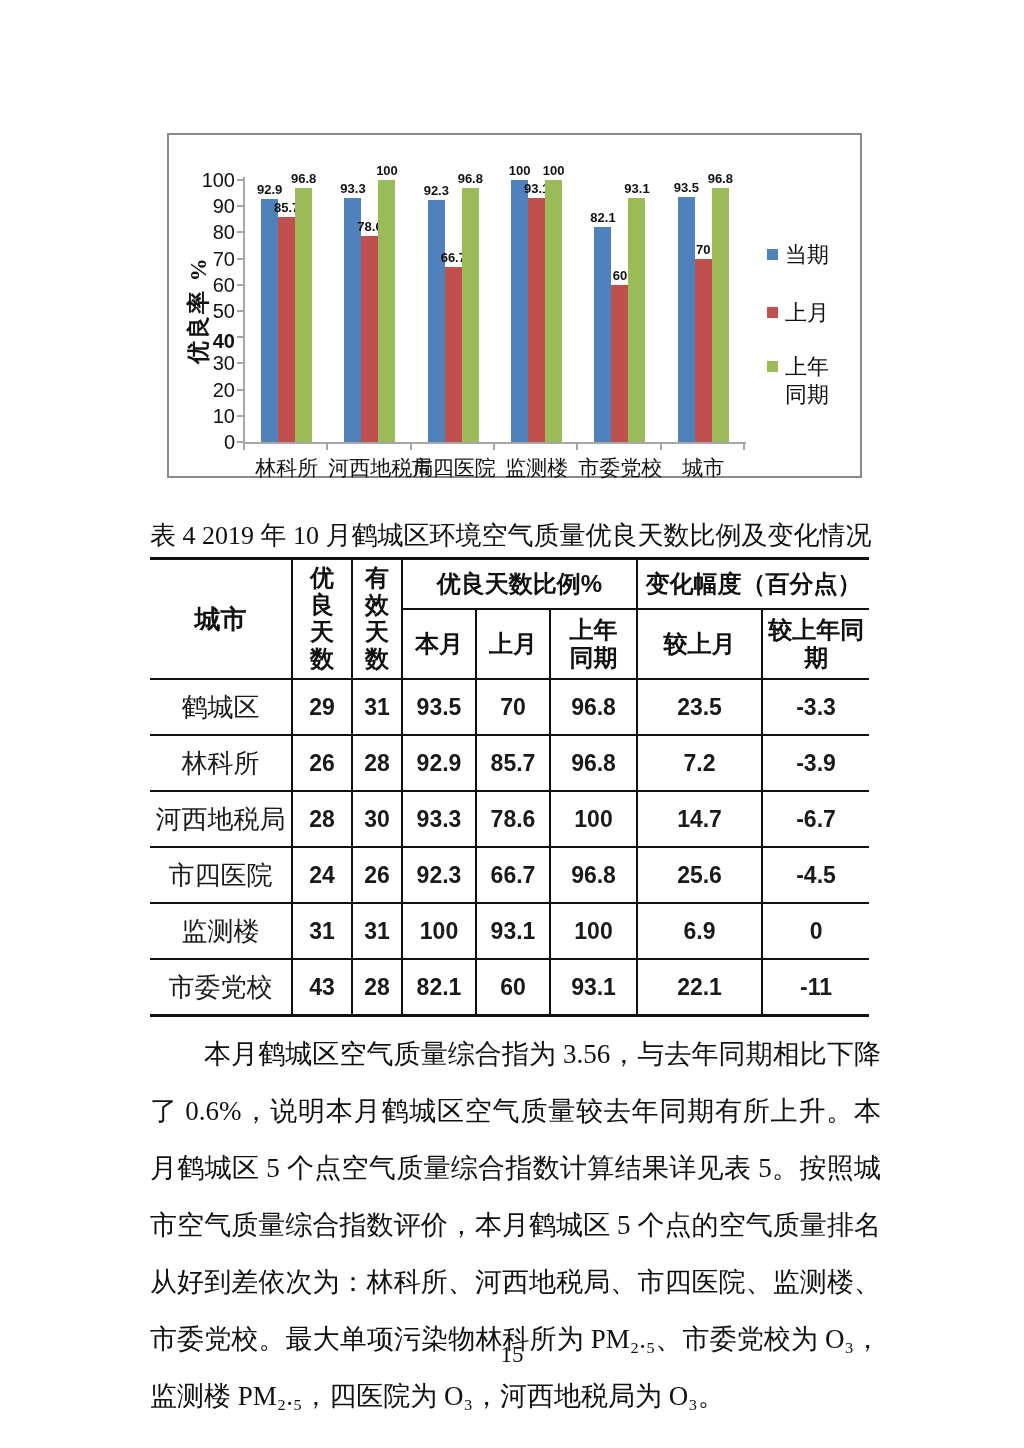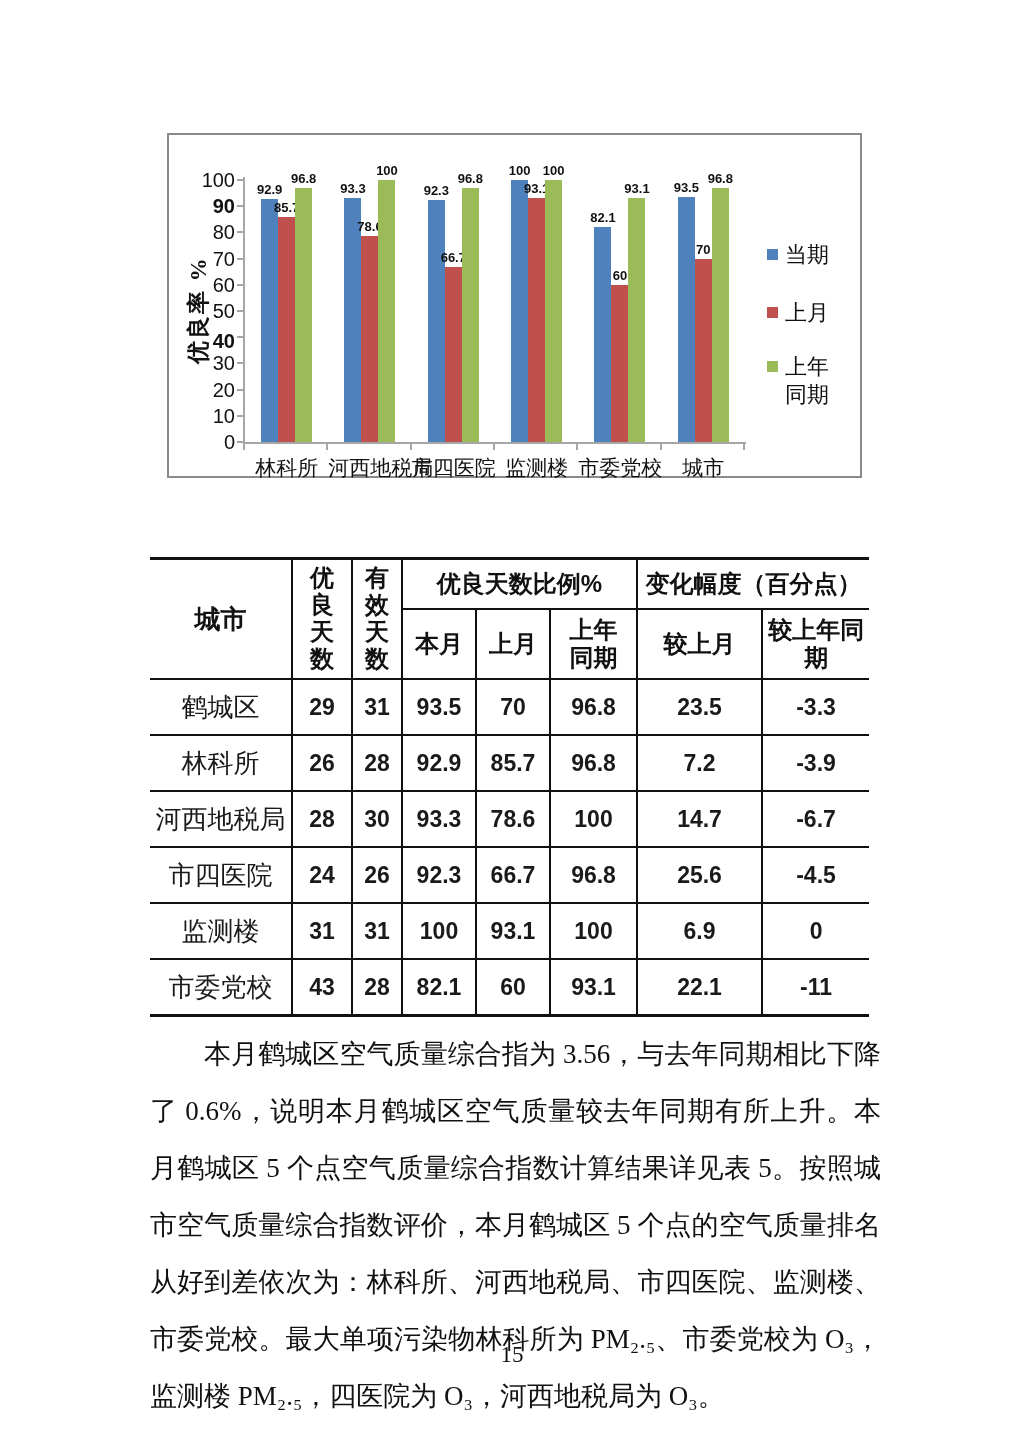--- a/index.html
+++ b/index.html
@@ -76,21 +76,21 @@
         <div class="ytick-label" style="top: 195px; font-weight: bold;">40</div>
         <div class="ytick-mark" style="left: 68px; top: 175px;"></div>
         <div class="ytick-label" style="top: 165px;">50</div>
         <div class="ytick-mark" style="left: 68px; top: 148.8px;"></div>
         <div class="ytick-label" style="top: 138.8px;">60</div>
         <div class="ytick-mark" style="left: 68px; top: 122.6px;"></div>
         <div class="ytick-label" style="top: 112.6px;">70</div>
         <div class="ytick-mark" style="left: 68px; top: 96.4px;"></div>
         <div class="ytick-label" style="top: 86.4px;">80</div>
         <div class="ytick-mark" style="left: 68px; top: 70.2px;"></div>
-        <div class="ytick-label" style="top: 60.2px; font-weight: bold;">90</div>
+        <div class="ytick-label" style="top: 60.2px;">90</div>
         <div class="ytick-mark" style="left: 68px; top: 44px;"></div>
         <div class="ytick-label" style="top: 34px;">100</div>
       </div>
     <div class="axis-line" style="left:74px;top:42px;width:2px;height:267px;"></div>
     <div class="axis-line" style="left:74px;top:307px;width:503px;height:2px;"></div>
     <div id="xtick-layer">
         <div class="xtick-mark" style="left: 74px; top: 309px;"></div>
         <div class="xtick-mark" style="left: 157.333px; top: 309px;"></div>
         <div class="xtick-mark" style="left: 240.667px; top: 309px;"></div>
         <div class="xtick-mark" style="left: 324px; top: 309px;"></div>
@@ -181,20 +181,21 @@
           <span class="legend-swatch" style="background: rgb(192, 80, 77);"></span>
           <span class="legend-label">上月</span>
         </div>
         <div class="legend-item" style="top: 112px;">
           <span class="legend-swatch" style="background: rgb(155, 187, 89);"></span>
           <span class="legend-label">上年同期</span>
         </div>
       </div>
   </div>
 
+  <div class="abs" id="table-title">表 4   2019 年 10 月鹤城区环境空气质量优良天数比例及变化情况</div>
 
   <div class="abs" id="data-table">
     <table>
       <colgroup>
         <col style="width:142px">
           <col style="width:60px">
           <col style="width:50px">
         <col style="width:74px">
           <col style="width:74px">
           <col style="width:87px">

